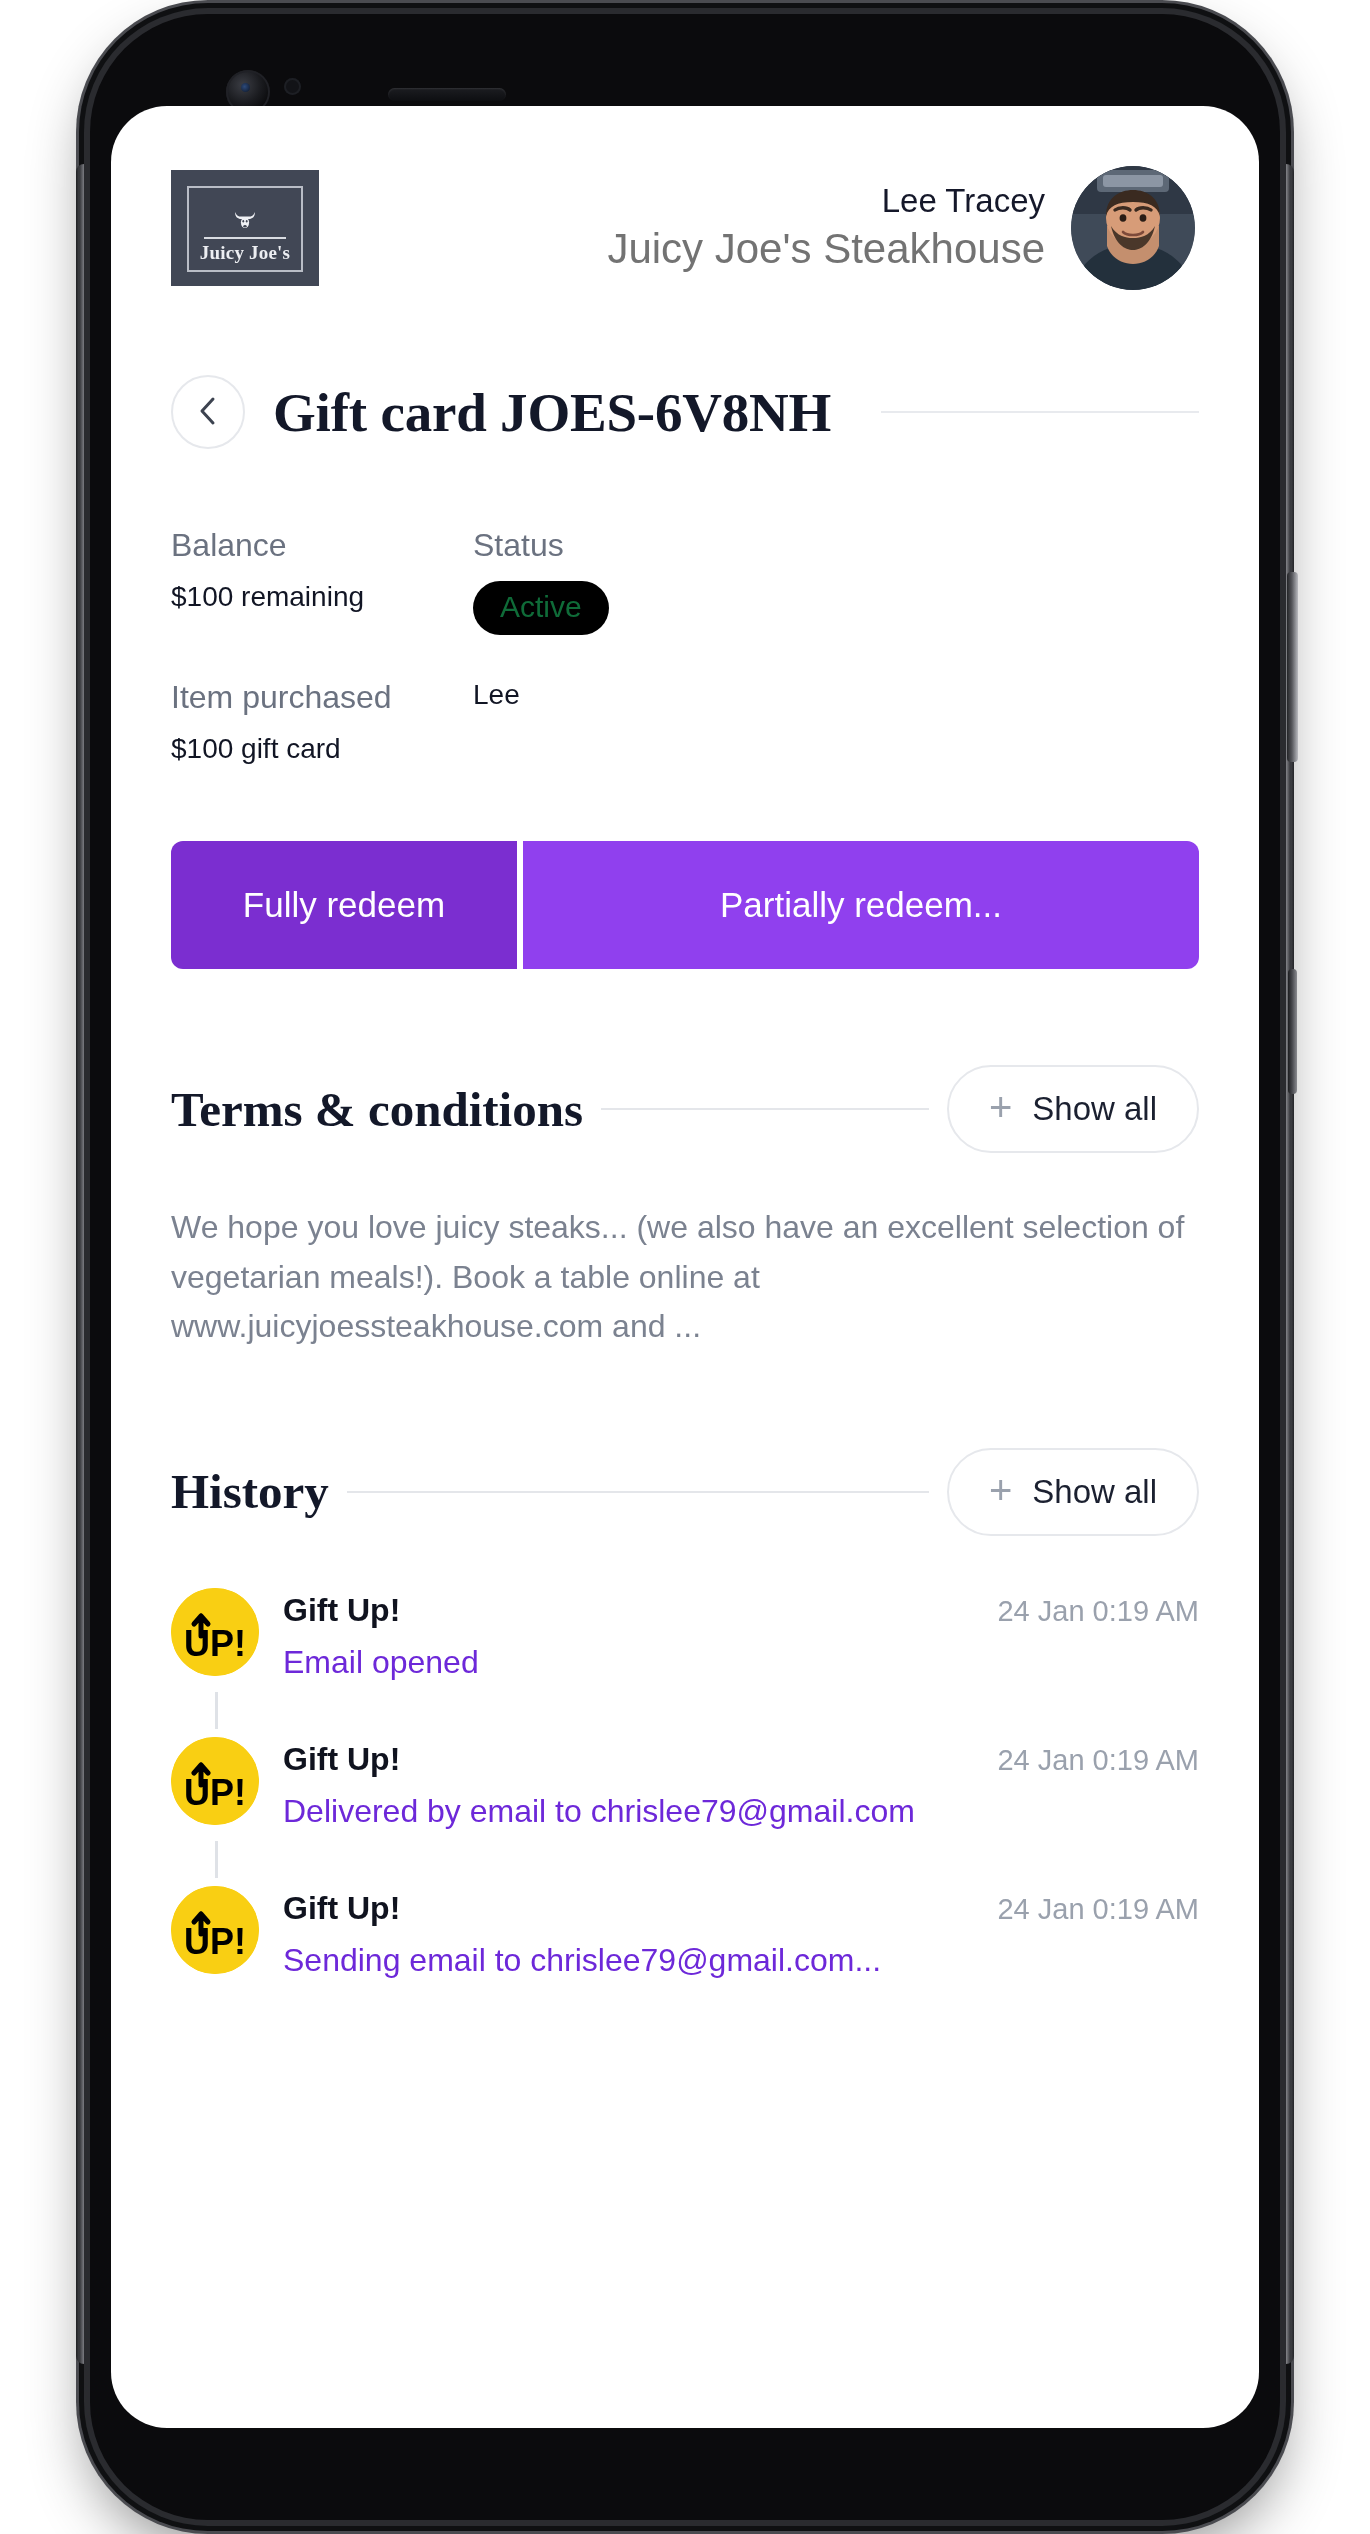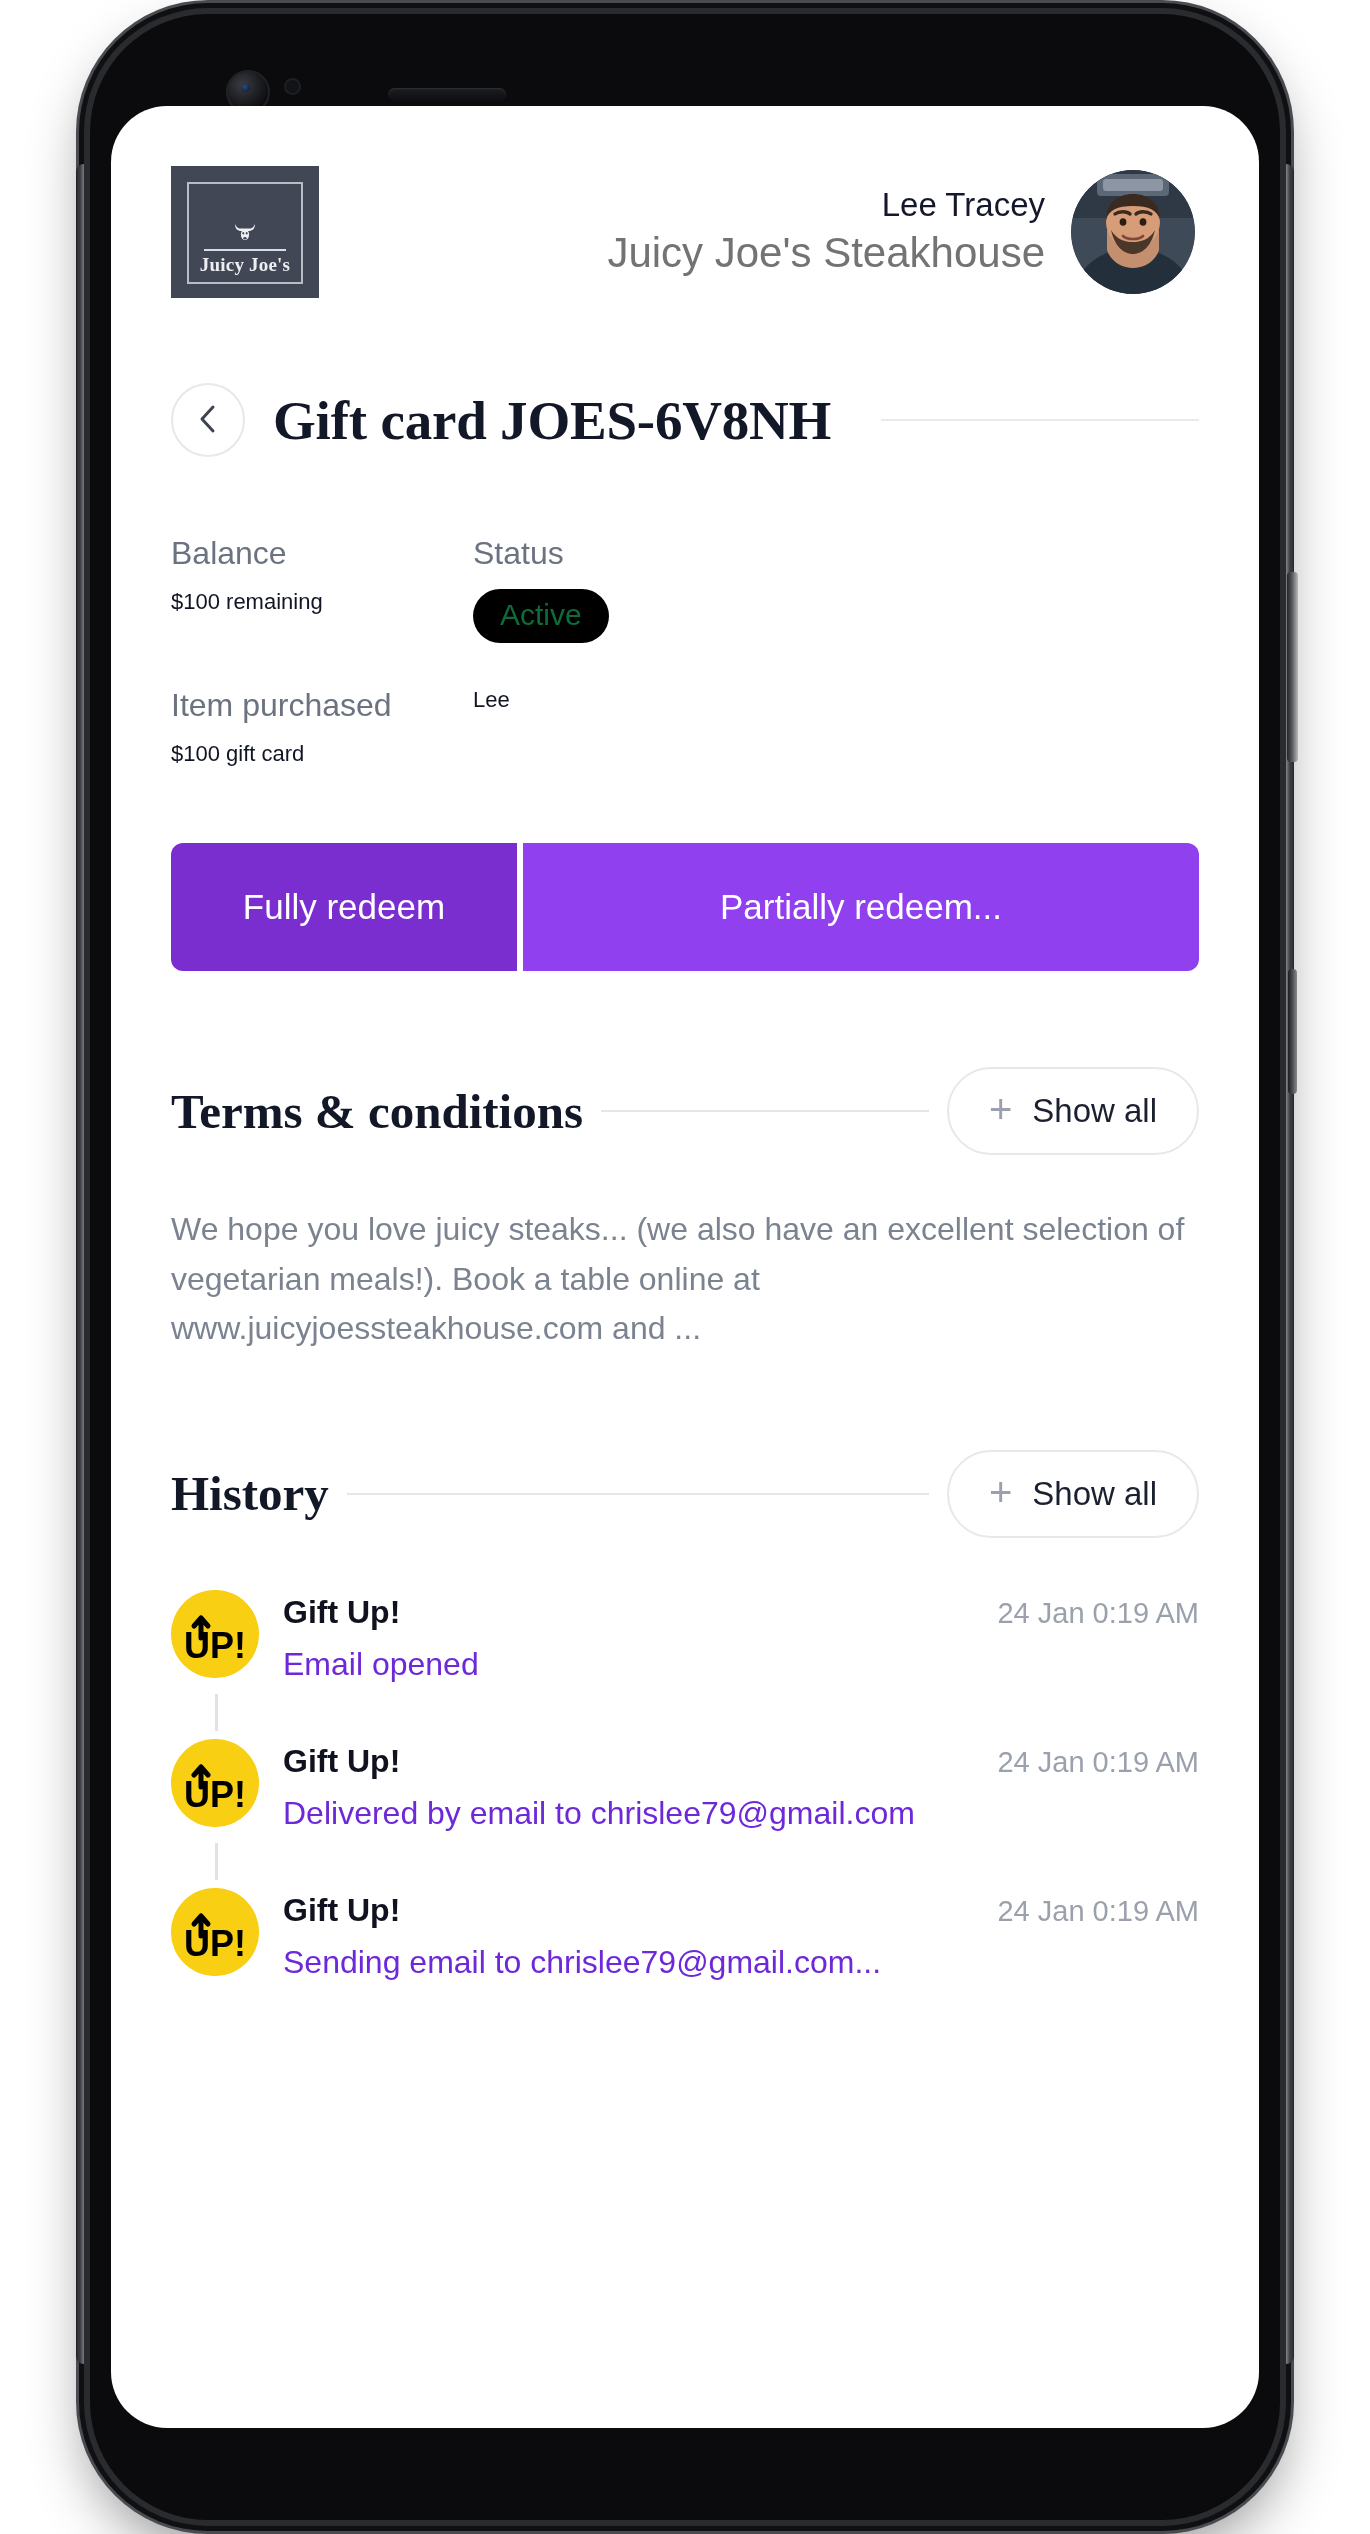--- a/index.html
+++ b/index.html
@@ -139,21 +139,21 @@
   
   .app-header {
     display: flex;
     align-items: center;
     padding-top: 60px;
     padding-bottom: 10px;
   }
 
   .brand-logo {
     width: 148px;
-    height: 132px;
+    height: 116px;
     background: #414755;
     flex: 0 0 auto;
     position: relative;
     display: flex;
     align-items: center;
     justify-content: center;
   }
   .brand-logo-inner {
     position: absolute;
     left: 16px; right: 16px; top: 16px; bottom: 14px;
@@ -251,21 +251,21 @@
     grid-template-columns: 302px 1fr;
     row-gap: 44px;
     margin-top: 78px;
   }
   .field-label {
     font-size: 32px;
     color: #6b7280;
     margin-bottom: 17px;
   }
   .field-value {
-    font-size: 22px;
+    font-size: 28px;
     color: #111524;
   }
   .badge {
     display: inline-block;
     background: #000000;
     color: #0f6b38;
     font-size: 30px;
     padding: 11px 27px 13px;
     border-radius: 40px;
     line-height: 1;

